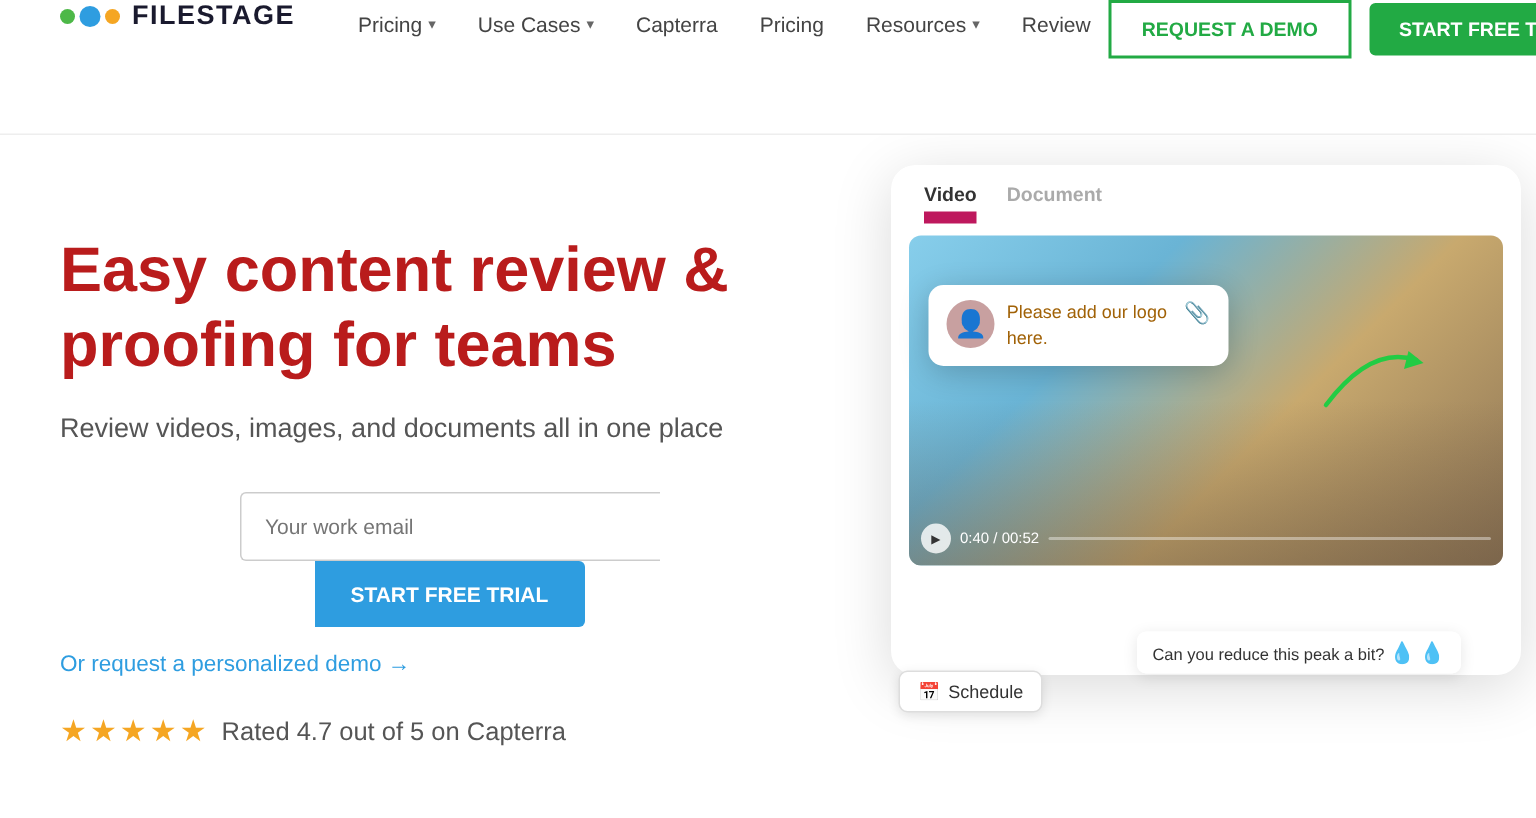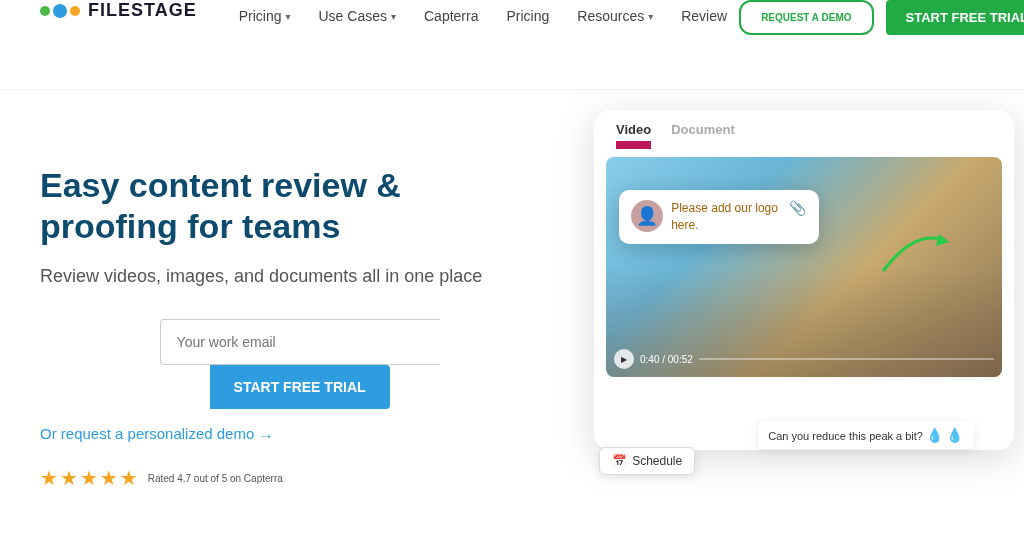--- a/index.html
+++ b/index.html
@@ -55,22 +55,22 @@
     .nav-actions {
       display: flex;
       align-items: center;
       gap: 12px;
     }
     .btn-demo {
       padding: 10px 20px;
       border: 2px solid #22aa44;
       color: #22aa44;
       background: transparent;
-      border-radius: 12px;
-      font-size: 10px;
+      border-radius: 0;
+      font-size: 13px;
       font-weight: 700;
       cursor: pointer;
       white-space: nowrap;
     }
     .btn-trial-header {
       padding: 10px 20px;
       background: #22aa44;
       color: #fff;
       border: none;
       border-radius: 4px;
@@ -87,23 +87,23 @@
       height: 455px;
       align-items: center;
       position: relative;
       overflow: hidden;
     }
     .left-content {
       flex: 0 0 55%;
       padding-top: 20px;
     }
     .headline {
-      font-size: 34px;
+      font-size: 42px;
       font-weight: 800;
-      color: #0c4a6e;
+      color: #b91c1c;
       line-height: 1.2;
       margin-bottom: 20px;
     }
     .subheadline {
       font-size: 18px;
       color: #555;
       margin-bottom: 32px;
     }
     .cta-row {
       display: flex;
@@ -147,21 +147,21 @@
       display: flex;
       align-items: center;
       gap: 10px;
     }
     .stars {
       display: flex;
       gap: 2px;
     }
     .star { color: #f5a623; font-size: 20px; }
     .rating-text {
-      font-size: 10px;
+      font-size: 17px;
       color: #555;
     }
 
     
     .right-content {
       flex: 0 0 45%;
       position: relative;
       height: 100%;
       display: flex;
       align-items: center;

